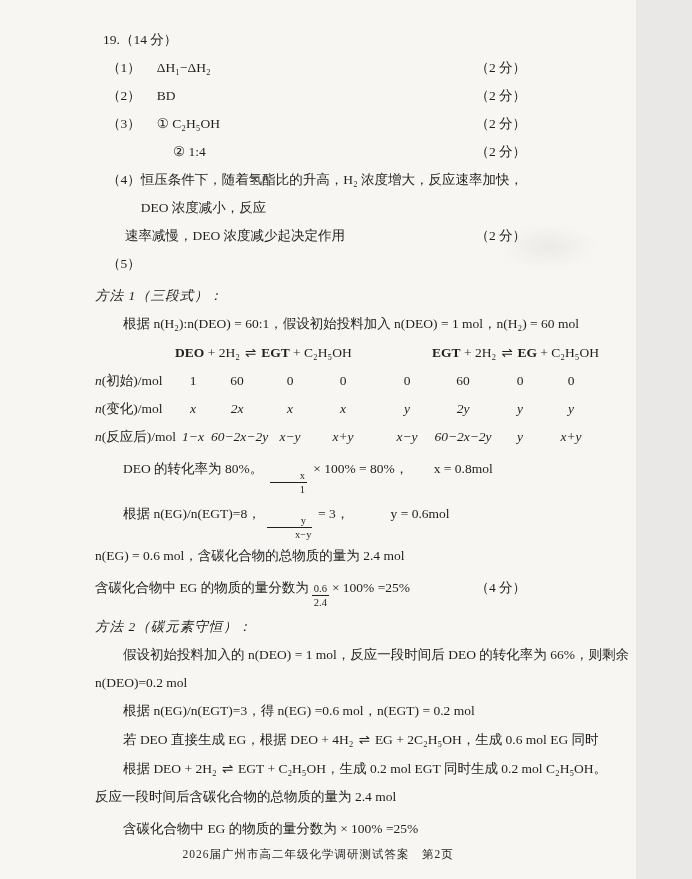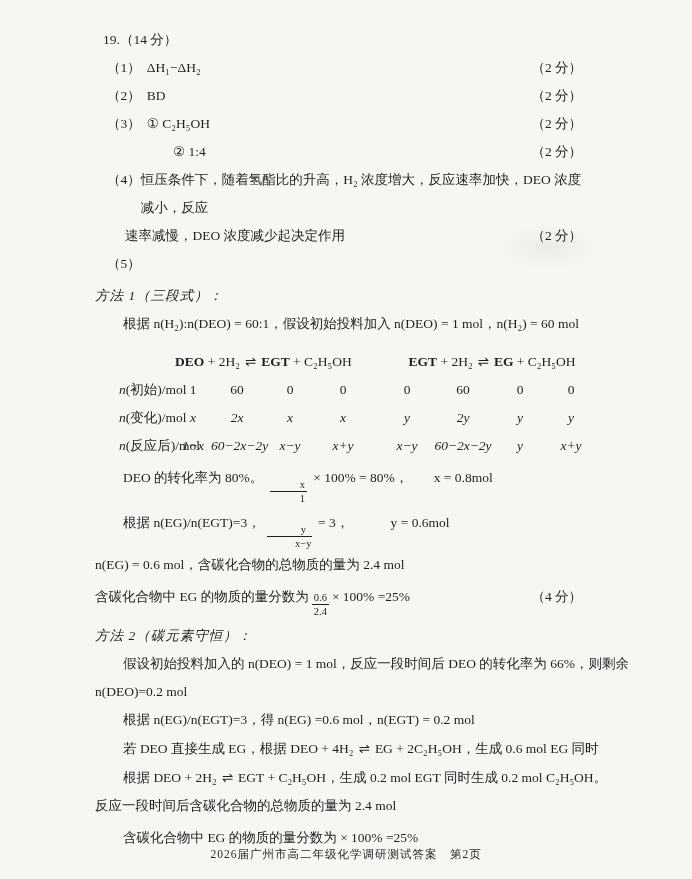--- a/index.html
+++ b/index.html
@@ -3,36 +3,36 @@
 <meta charset="utf-8">
 <style>
   html,body { margin:0; padding:0; }
   body {
     width:692px; height:879px;
     background:#e9e8e6;
     font-family:"Liberation Serif","DejaVu Serif",serif;
   }
   .page {
     position:relative;
-    width:692px; height:879px;
+    width:636px; height:879px;
     background:#f7f6f3;
     color:#1f1f1f;
     overflow:hidden;
     box-sizing:border-box;
   }
   .content {
     position:absolute; top:26px; left:95px; right:100px;
     font-size:13.5px;
   }
   .line { line-height:28px; white-space:nowrap; }
   .row { display:flex; align-items:baseline; line-height:28px; }
   .score { margin-left:auto; padding-right:10px; }
   .q-title { margin-left:8px; }
   .ans-label { margin-left:12px; }
-  .ans-text { margin-left:6px; }
+  .ans-text { margin-left:16px; }
   .sub2 { margin-left:78px; }
   .indent { text-indent:28px; }
   .m-title { font-style:italic; letter-spacing:1px; margin-top:4px; }
   .bold { font-weight:bold; }
   .arrow {
     font-family:"DejaVu Sans",sans-serif;
     padding:0 5px;
   }
   .frac {
     display:inline-flex; flex-direction:column;
@@ -41,23 +41,23 @@
   }
   .frac .num { border-bottom:1px solid #1f1f1f; padding:0 2px; }
   .tall { line-height:36px; }
   .eqtable {
     display:grid;
     grid-template-columns:80px 36px 52px 54px 52px 16px 44px 68px 46px 56px;
     align-items:baseline;
   }
   .eqtable > div { line-height:28px; }
   .eq-span1 { grid-column:2/6; white-space:nowrap; }
-  .eq-span2 { grid-column:7/11; text-align:center; white-space:nowrap;margin-top:9px; }
+  .eq-span2 { grid-column:7/11; text-align:right; white-space:nowrap; }
   .cell { text-align:center; white-space:nowrap; }
-  .rowlab { font-style:italic; white-space:nowrap;margin-left:24px; }
+  .rowlab { font-style:italic; white-space:nowrap; }
   .rowlab .cjk { font-style:normal; }
   .it { font-style:italic; }
   .smudge {
     position:absolute; left:498px; top:224px; width:100px; height:46px;
     background:radial-gradient(ellipse at center, rgba(80,80,75,0.07), rgba(0,0,0,0) 70%);
     pointer-events:none;
   }
   .footer {
     position:absolute; left:0; right:0; top:847px;
     text-align:center; font-size:11.5px; color:#2a2a2a;
@@ -162,21 +162,21 @@
       <span>DEO 的转化率为 80%。</span>
       <span class="frac">
           <span class="num">x</span>
           <span class="den">1</span>
         </span>
       <span>× 100% = 80%，</span>
       <span style="margin-left:22px;">x = 0.8mol</span>
     </div>
 
     <div class="line tall indent">
-      <span>根据 n(EG)/n(EGT)=3，</span>
+      <span>根据 n(EG)/n(EGT)=8，</span>
       <span class="frac">
           <span class="num">y</span>
           <span class="den">x−y</span>
         </span>
       <span>= 3，</span>
       <span style="margin-left:38px;">y = 0.6mol</span>
     </div>
 
     <div class="line">n(EG) = 0.6 mol，含碳化合物的总物质的量为 2.4 mol</div>
 

